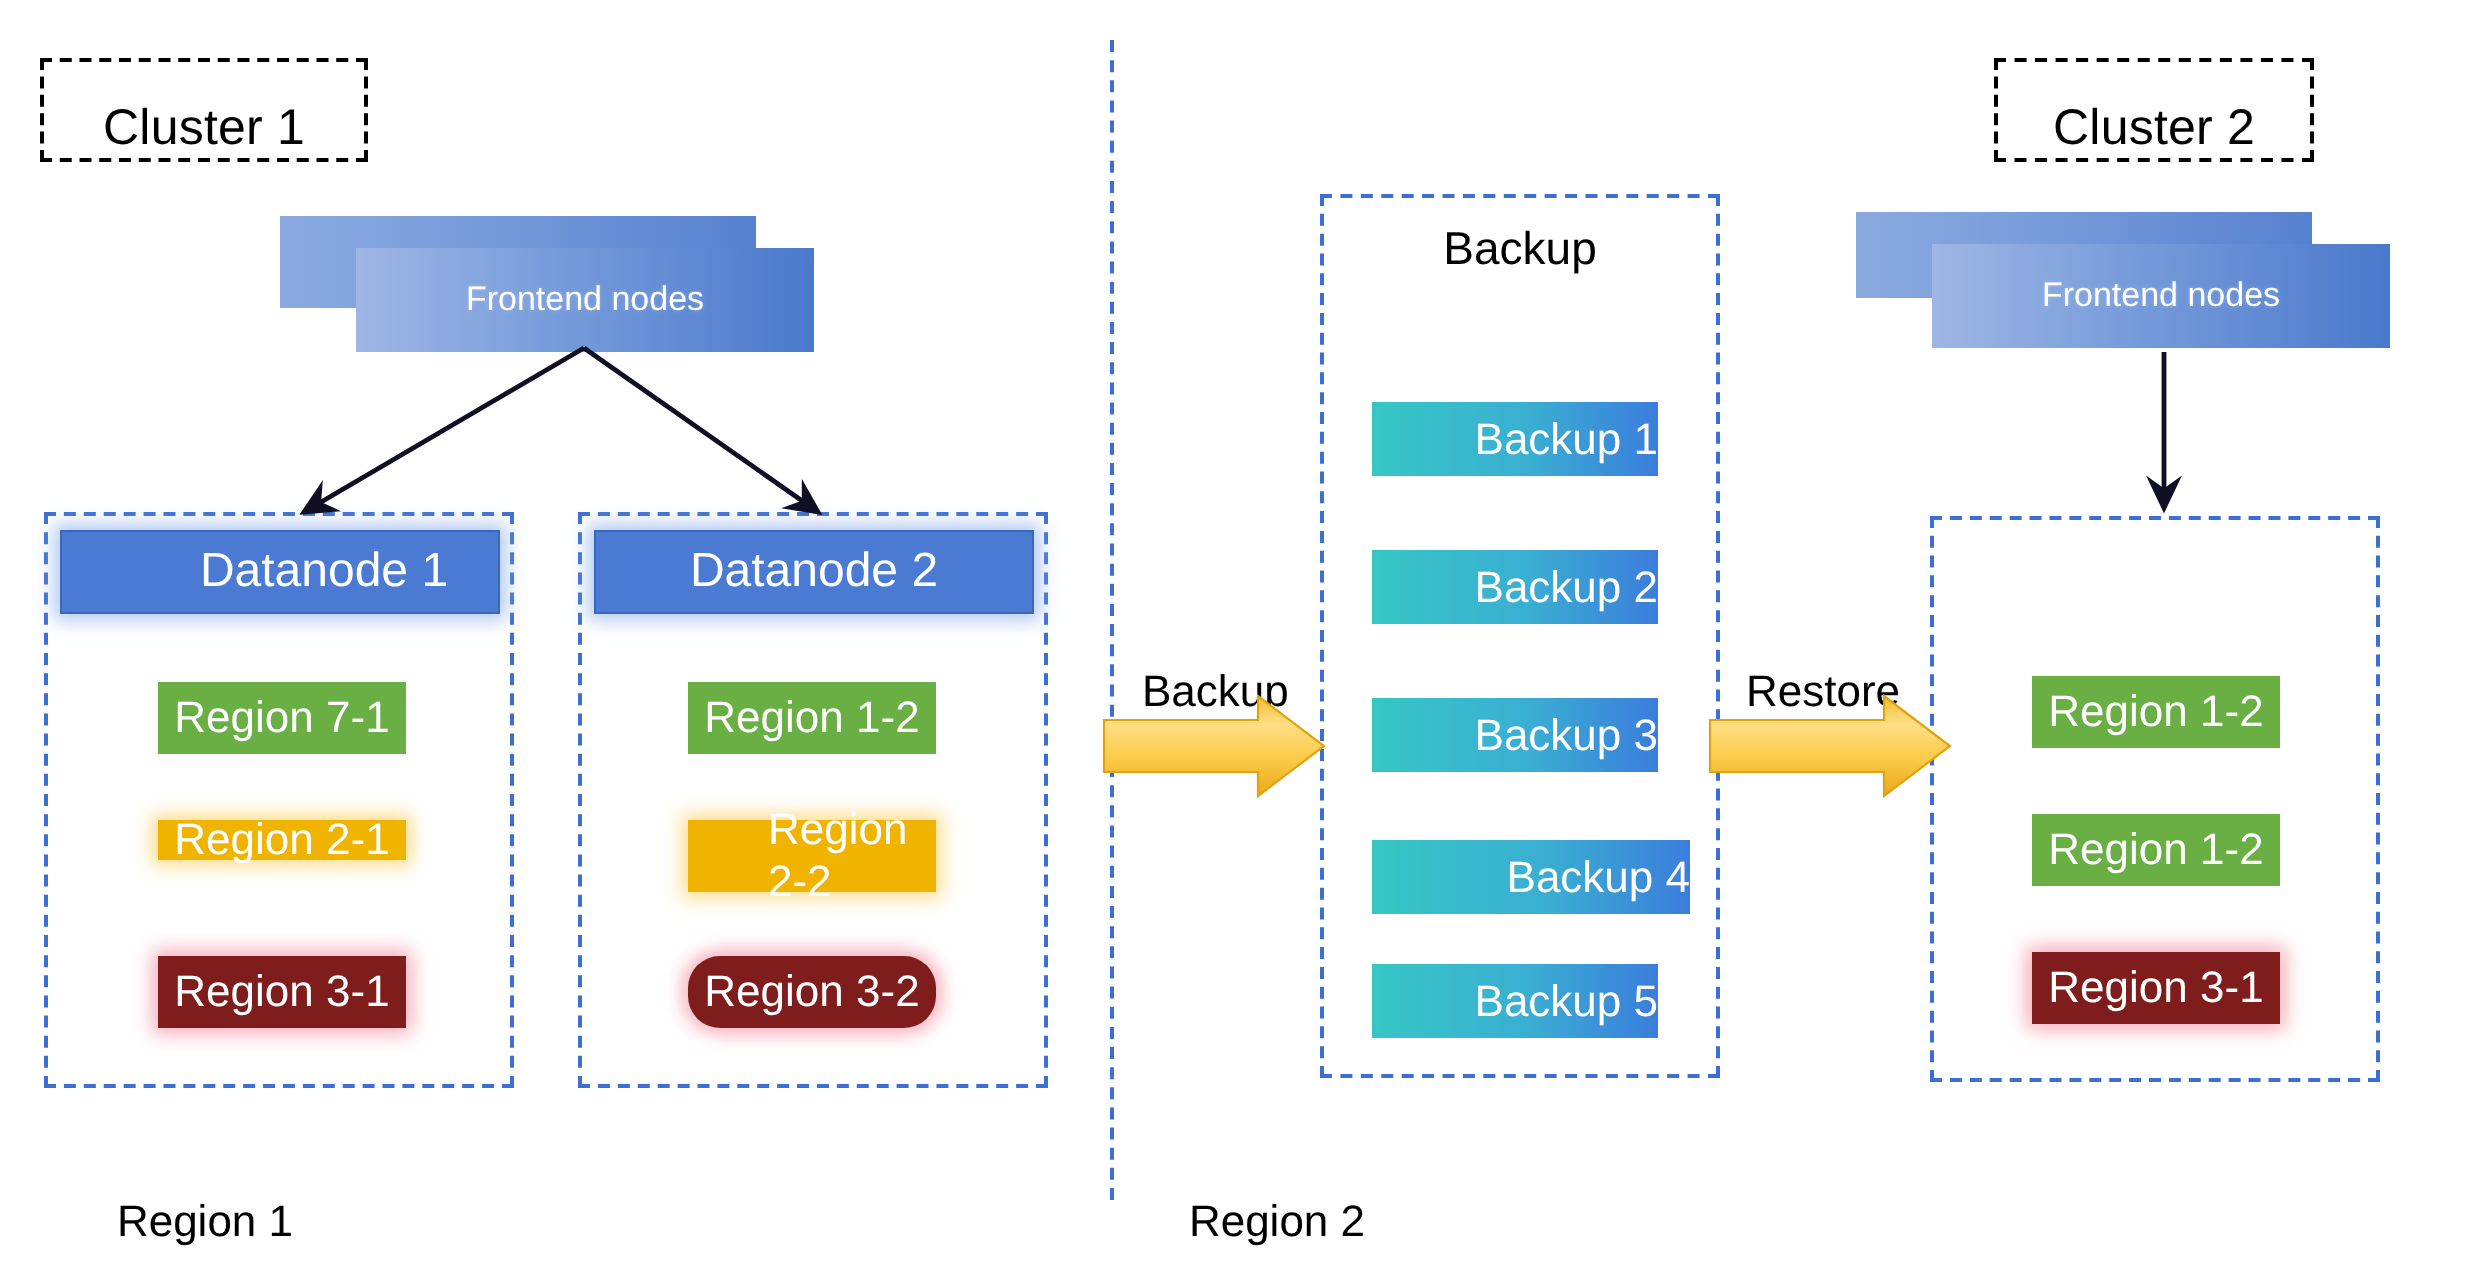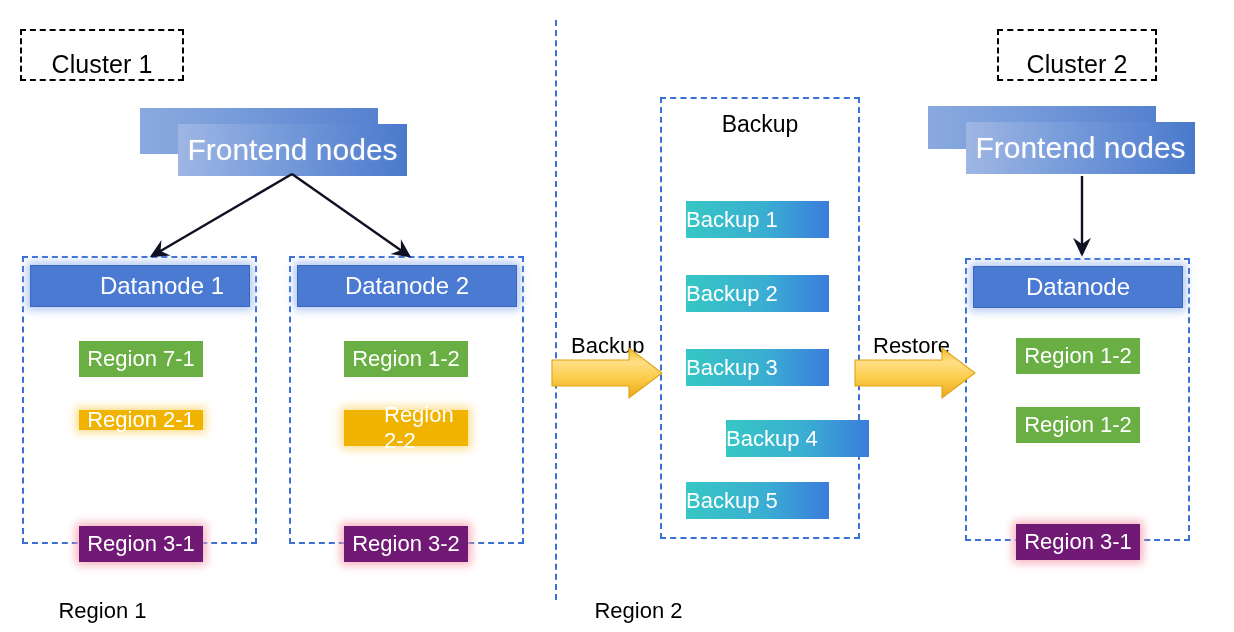--- a/index.html
+++ b/index.html
@@ -50,21 +50,21 @@
   .fe-wrap { }
   .fe-back {
     background: linear-gradient(90deg, #8aa9df 0%, #7a9edb 35%, #5681cf 100%);
   }
   .fe-front {
     background: linear-gradient(90deg, #9fb6e4 0%, #7a9edb 40%, #4a79cc 100%);
     display: flex;
     align-items: center;
     justify-content: center;
     color: #ffffff;
-    font-size: 30px;
+    font-size: 17px;
     text-shadow: 0 0 2px rgba(255,255,255,.25);
   }
 
   
   .datanode {
     background: #4a7ad1;
     border: 1px solid #3a68bd;
     display: flex;
     align-items: center;
     justify-content: center;
@@ -77,28 +77,28 @@
   .region {
     display: flex;
     align-items: center;
     justify-content: center;
     color: #ffffff;
     font-size: 22px;
     box-shadow: 0 0 8px 3px rgba(255,255,255,0);
   }
   .region.green  { background: #6aaf43; }
   .region.yellow { background: #f0b400; box-shadow: 0 0 9px 3px rgba(250,215,120,.85); }
-  .region.red    { background: #701a75; box-shadow: 0 0 9px 3px rgba(245,165,180,.9); margin-top: 48px; }
+  .region.red    { background: #7f1d1d; box-shadow: 0 0 9px 3px rgba(245,165,180,.9); }
 
   
   .backup-chip {
     background: linear-gradient(90deg, #36c7c4 0%, #3aaed2 55%, #3b7ddc 100%);
     display: flex;
     align-items: center;
-    justify-content: flex-start;
+    justify-content: flex-end;
     color: #ffffff;
     font-size: 22px;
   }
 
   
   .plain-label {
     color: #000000;
     font-size: 22px;
     white-space: pre;
   }
@@ -160,62 +160,59 @@
   <div class="abs datanode" style="left:297px; top:265px; width:220px; height:42px;">
     <span>Datanode 2</span>
   </div>
 
   <div class="abs region green" style="left:344px; top:341px; width:124px; height:36px;">
     <span>Region 1-2</span>
   </div>
   <div class="abs region yellow" style="left:344px; top:410px; width:124px; height:36px;padding-left:40px;">
     <span>Region 2-2</span>
   </div>
-  <div class="abs region red" style="left:344px; top:478px; width:124px; height:36px;">
+  <div class="abs region red" style="left:344px; top:478px; width:124px; height:36px;border-radius:16px;">
     <span>Region 3-2</span>
   </div>
 
   <div class="abs dashed-box" style="left:660px; top:97px; width:200px; height:442px;"></div>
 
   <div class="abs title-2line" style="left:660px; top:110px; width:200px;">
     <div>Backup</div>
   </div>
 
   <div class="abs backup-chip" style="left:686px; top:201px; width:143px; height:37px;">
     <span>Backup 1</span>
   </div>
   <div class="abs backup-chip" style="left:686px; top:275px; width:143px; height:37px;">
     <span>Backup 2</span>
   </div>
   <div class="abs backup-chip" style="left:686px; top:349px; width:143px; height:37px;">
     <span>Backup 3</span>
   </div>
-  <div class="abs backup-chip" style="left:686px; top:420px; width:143px; height:37px;margin-left:40px;">
+  <div class="abs backup-chip" style="left:686px; top:420px; width:159px; height:37px;">
     <span>Backup 4</span>
   </div>
   <div class="abs backup-chip" style="left:686px; top:482px; width:143px; height:37px;">
     <span>Backup 5</span>
   </div>
 
   <div class="abs cluster-chip" style="left:997px; top:29px; width:160px; height:52px;">
     <span>Cluster 2</span>
   </div>
 
   <div class="abs fe-wrap" style="left:928px; top:106px; width:290px; height:68px;">
     <div class="abs fe-back" style="left:0px; top:0px; width:228px; height:43px;"></div>
     <div class="abs fe-front" style="left:38px; top:16px; width:229px; height:52px;">
       <span>Frontend nodes</span>
     </div>
   </div>
 
   <div class="abs dashed-box" style="left:965px; top:258px; width:225px; height:283px;"></div>
 
-  <div class="abs datanode" style="left:973px; top:266px; width:210px; height:42px;">
-    <span>Datanode</span>
-  </div>
 
   <div class="abs region green" style="left:1016px; top:338px; width:124px; height:36px;">
     <span>Region 1-2</span>
   </div>
   <div class="abs region green" style="left:1016px; top:407px; width:124px; height:36px;">
     <span>Region 1-2</span>
   </div>
   <div class="abs region red" style="left:1016px; top:476px; width:124px; height:36px;">
     <span>Region 3-1</span>
   </div>

